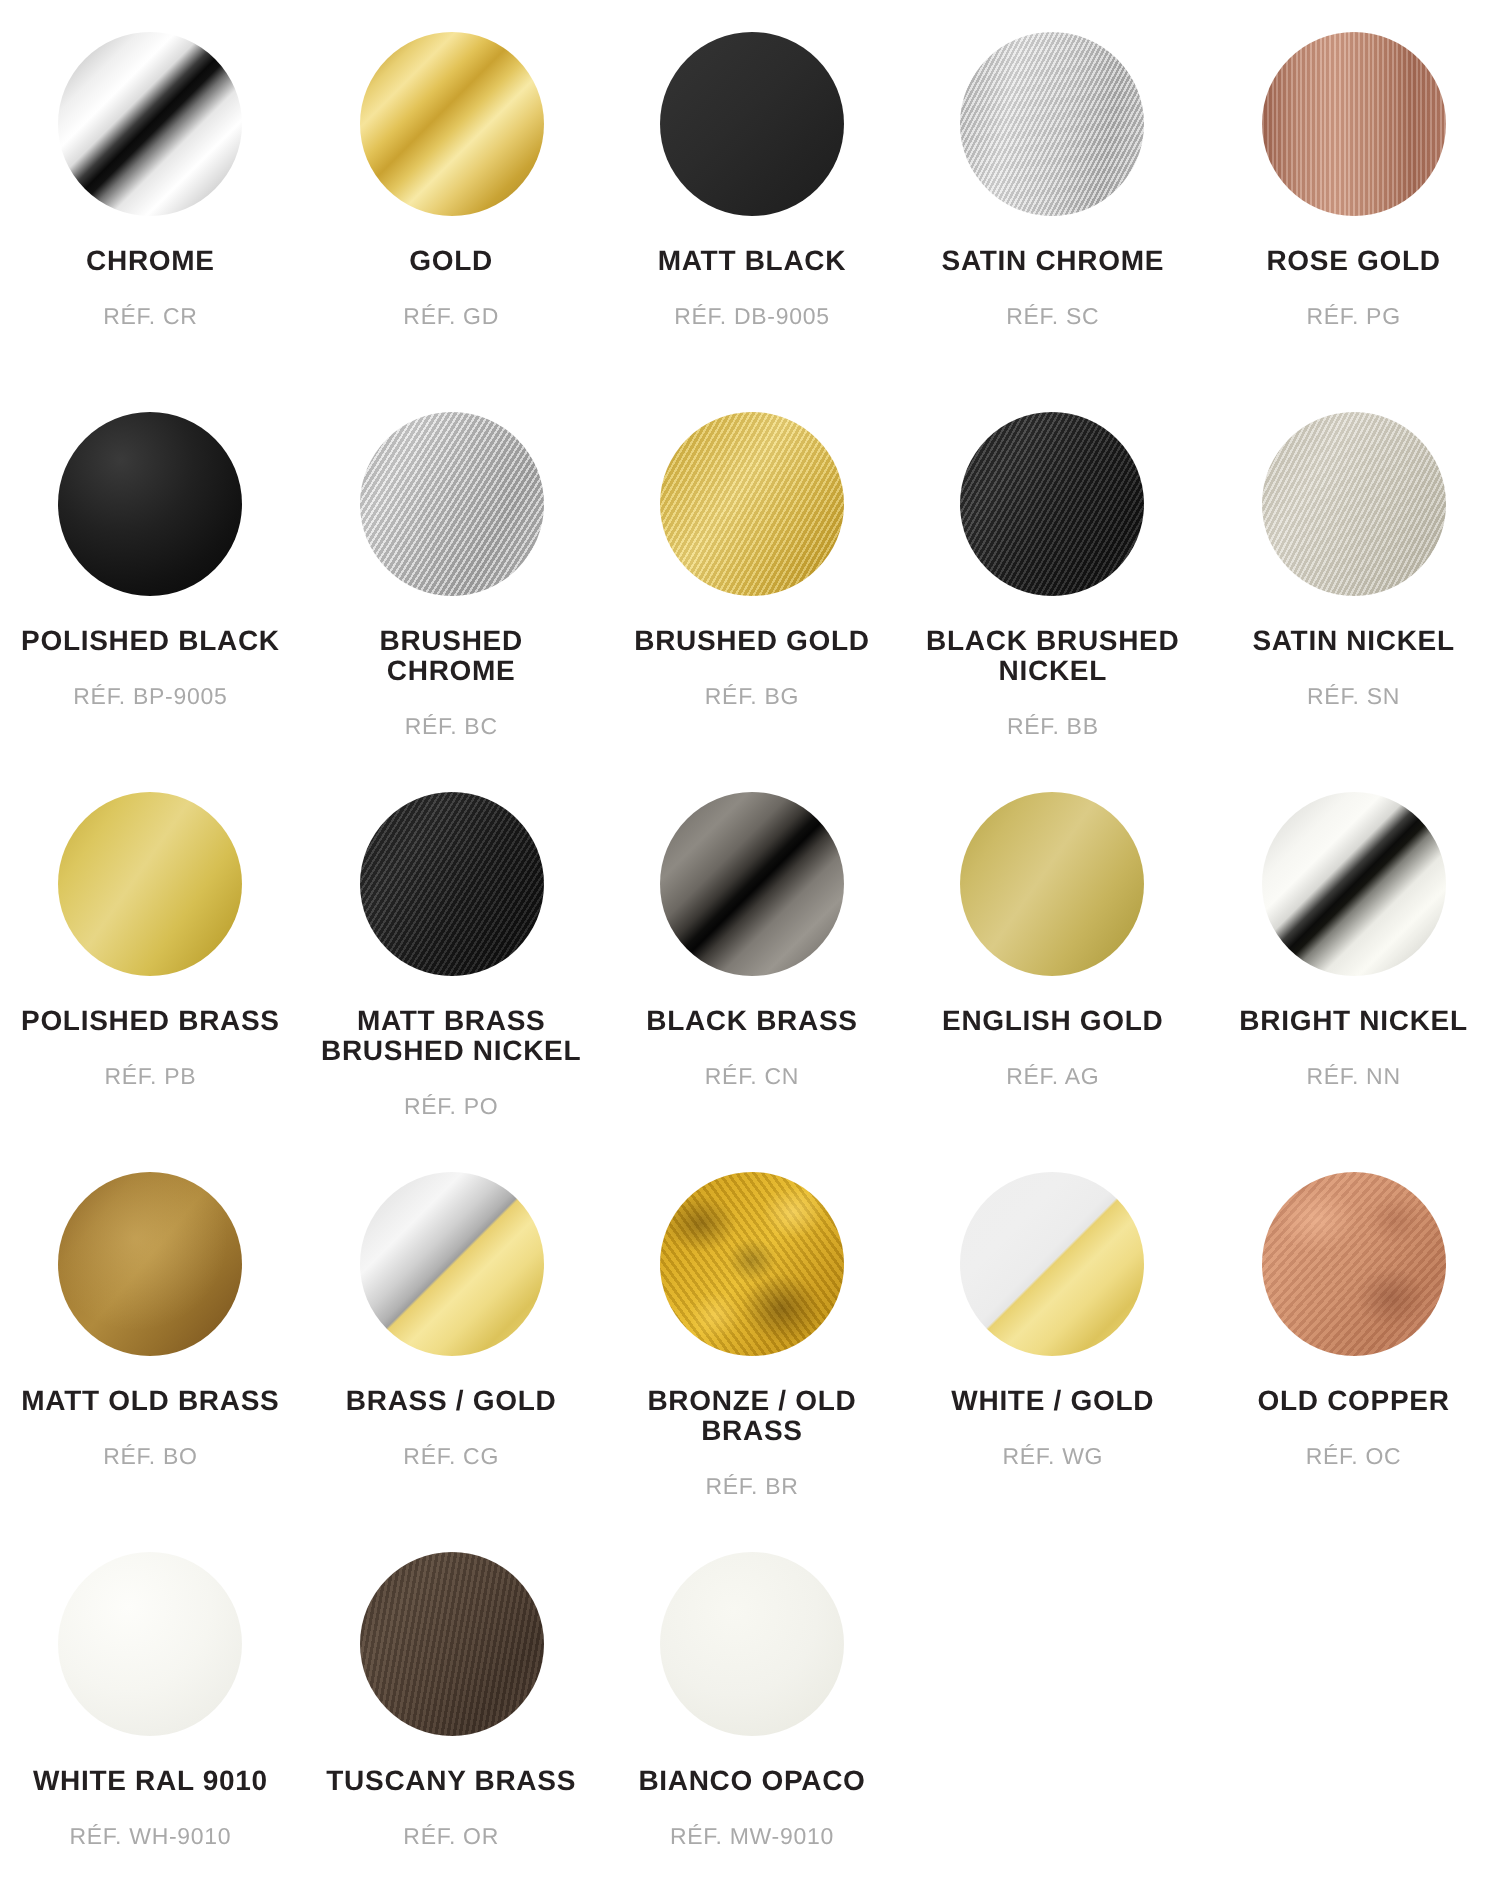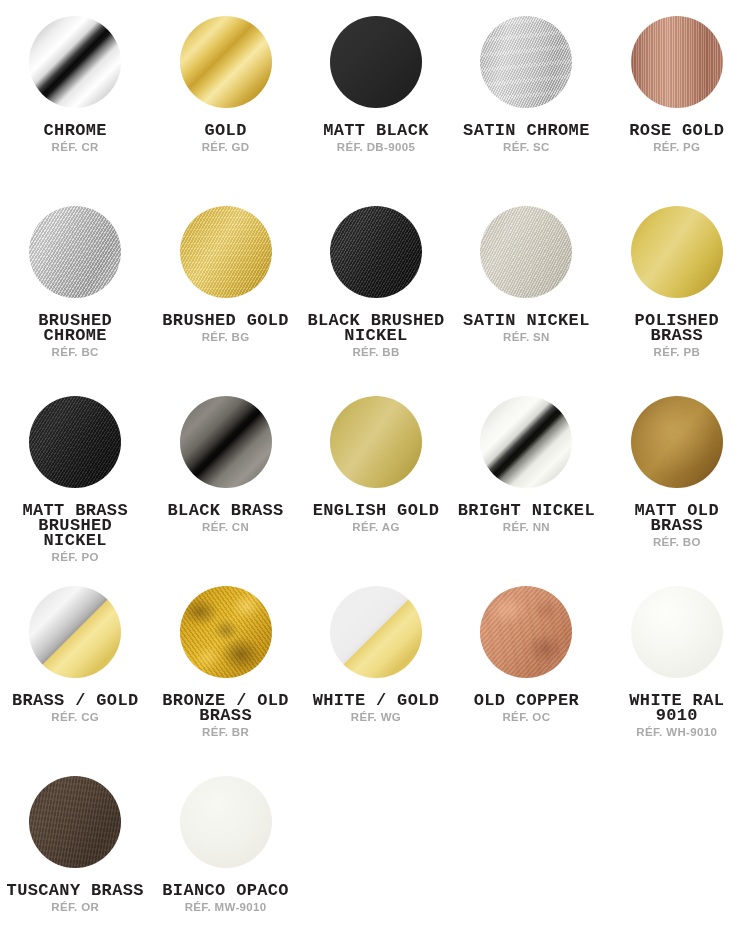--- a/index.html
+++ b/index.html
@@ -44,35 +44,34 @@
     background-color: #cccccc;
   }
   .swatch::after {
     content: "";
     position: absolute;
     inset: 0;
     border-radius: 50%;
     pointer-events: none;
   }
   .finish-name {
-    font-size: 17px;
+    font-size: 14px;
     font-weight: bold;
     letter-spacing: 0.35px;
     color: #231f20;
     line-height: 15px;
     max-width: 140px;
-    font-family: Liberation Mono, monospace;
   }
   .finish-ref {
     font-size: 11.5px;
-    font-weight: bold;
+    font-weight: normal;
     letter-spacing: 0.35px;
     color: #a9a9a9;
     line-height: 16px;
-    margin-top: 1px;
+    margin-top: 13px;
   }
 
   
 
   
   .fin-chrome {
     background:
       linear-gradient(135deg,
         #9a9a9a 0%, #c9c9c9 10%, #efefef 22%, #ffffff 32%,
         #dcdcdc 40%, #3a3a3a 46%, #0a0a0a 50%, #111111 53%,
@@ -291,20 +290,27 @@
     </div>
     <div class="finish-cell">
       <div class="swatch-wrap">
         <div class="swatch fin-rosegold"></div>
       </div>
       <div class="finish-name">ROSE GOLD</div>
       <div class="finish-ref">RÉF. PG</div>
     </div>
     <div class="finish-cell">
       <div class="swatch-wrap">
+        <div class="swatch fin-polishedblack"></div>
+      </div>
+      <div class="finish-name">POLISHED BLACK</div>
+      <div class="finish-ref">RÉF. BP-9005</div>
+    </div>
+    <div class="finish-cell">
+      <div class="swatch-wrap">
         <div class="swatch fin-brushedchrome"></div>
       </div>
       <div class="finish-name">BRUSHED CHROME</div>
       <div class="finish-ref">RÉF. BC</div>
     </div>
     <div class="finish-cell">
       <div class="swatch-wrap">
         <div class="swatch fin-brushedgold"></div>
       </div>
       <div class="finish-name">BRUSHED GOLD</div>

